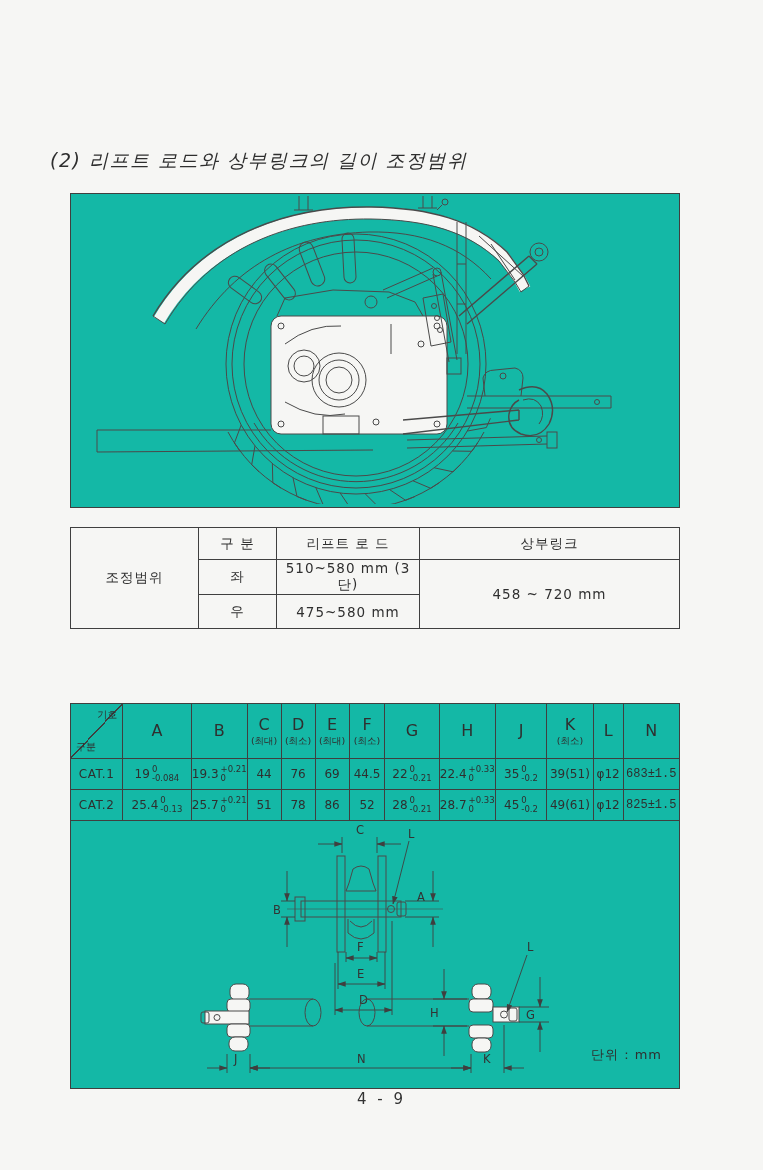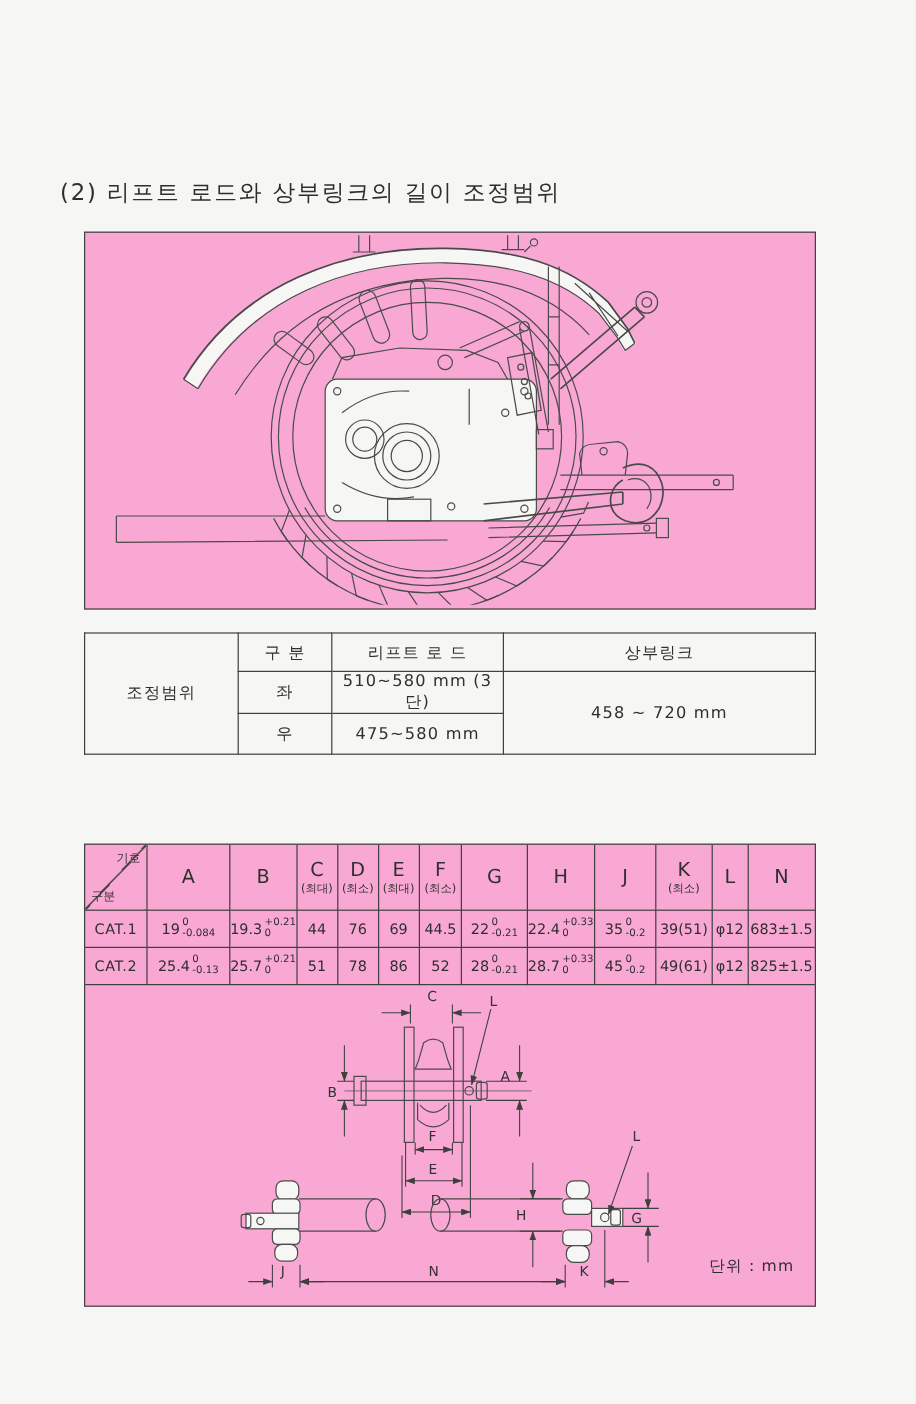--- a/index.html
+++ b/index.html
@@ -1,44 +1,44 @@
 <!DOCTYPE html>
 <html><head>
 <meta charset="utf-8">
 <style>
   html,body{margin:0;padding:0;background:#e9e9e7;}
   .page{position:relative;width:763px;height:1170px;background:#f6f6f4;
         font-family:"DejaVu Sans","Liberation Sans",sans-serif;color:#333;overflow:hidden;}
 
   .heading{position:absolute;left:50px;font-size:19px;color:#2e2e2e;letter-spacing:1.5px;font-weight:400;}
-  #h2{top:148px;}
+  #h2{top:148px;font-style:italic;}
   #h3{top:659px;}
 
-  .figbox{position:absolute;left:70px;width:608px;border:1.6px solid #3f3f3f;background:#f9a8d4;}
+  .figbox{position:absolute;left:70px;width:608px;border:1.6px solid #3f3f3f;background:#14b8a6;}
   #fig1{top:193px;height:313px;}
   #box2{top:703px;height:384px;}
 
   
   #t1{position:absolute;left:70px;top:527px;width:609px;border-collapse:collapse;table-layout:fixed;}
   #t1 td{border:1.3px solid #3f3f3f;text-align:center;vertical-align:middle;
          font-size:13.5px;color:#2f2f2f;letter-spacing:1px;padding:0;}
   #t1 tr.r1 td{height:31px;margin-left:44px;}
   #t1 tr.r2 td{height:34px;}
   #t1 tr.r3 td{height:33px;}
 
   
   #t2{width:100%;border-collapse:collapse;table-layout:fixed;}
   #t2 th,#t2 td{border:1.2px solid #3f3f3f;text-align:center;vertical-align:middle;
                 padding:0;color:#2f2f2f;font-weight:400;}
   #t2 th{height:54px;position:relative;}
   #t2 td{height:30px;font-size:12px;}
   #t2 tr th:first-child{border-left:none;}
   #t2 tr th:last-child{border-right:none;}
   #t2 tr td:first-child{border-left:none;}
-  #t2 tr td:last-child{border-right:none;}
+  #t2 tr td:last-child{border-right:none;font-family:Liberation Mono, monospace;}
   #t2 thead th{border-top:none;}
   .hl{display:block;font-size:16px;line-height:1.15;}
   .hs{display:block;font-size:9.5px;line-height:1.2;}
   .corner{background:linear-gradient(to bottom right,transparent calc(50% - 0.7px),#3f3f3f calc(50% - 0.7px),#3f3f3f calc(50% + 0.7px),transparent calc(50% + 0.7px));}
   .corner .ct{position:absolute;top:4px;right:5px;font-size:10px;}
   .corner .cb{position:absolute;bottom:4px;left:5px;font-size:10px;}
   .cat{font-size:12.5px;letter-spacing:0.5px;}
   .tolcell{display:inline-flex;align-items:center;gap:2px;justify-content:center;}
   .num{font-size:12px;}
   .tol{display:inline-flex;flex-direction:column;font-size:8.5px;line-height:1.1;text-align:left;}
@@ -426,13 +426,14 @@
         <path class="dim" d="M400,233 L400,252 M433,204 L433,252"></path>
         <line class="dim" x1="453" y1="247" x2="433" y2="247" marker-end="url(#ar)"></line>
         <line class="dim" x1="380" y1="247" x2="400" y2="247" marker-end="url(#ar)"></line>
         <text class="dlab" x="412" y="242">K</text>
       </g>
 
       <text class="ulab" x="520" y="238">단위 : mm</text>
     </svg>
   </div>
 
+  <div id="pagenum">4 - 9</div>
 </div>
 
 </body></html>

